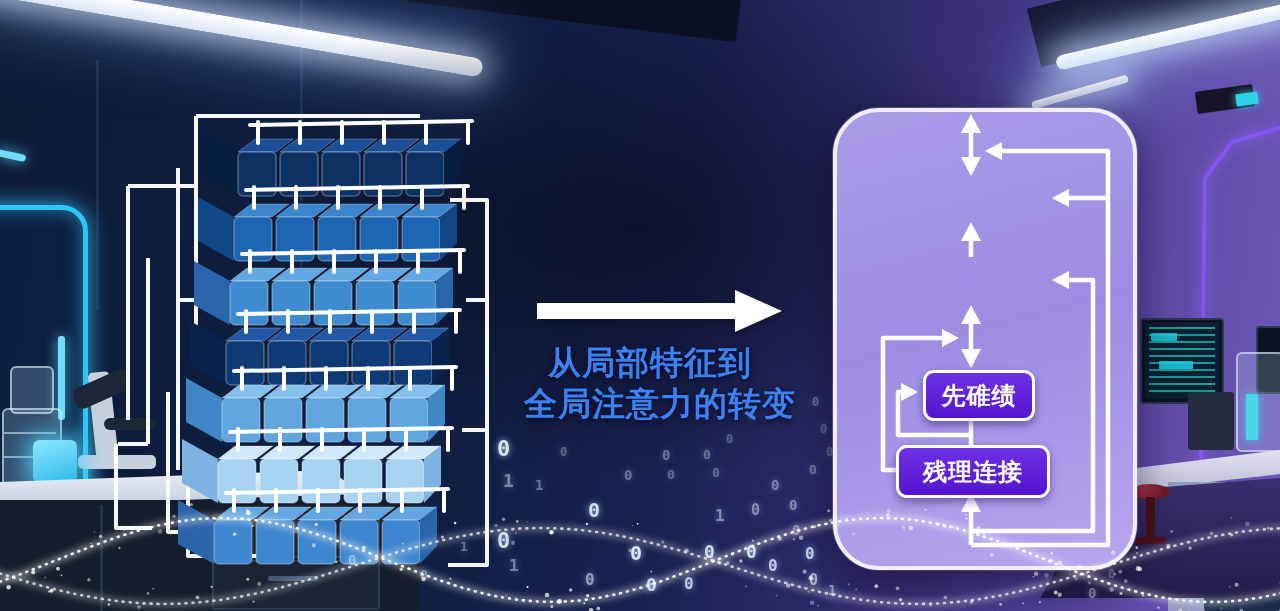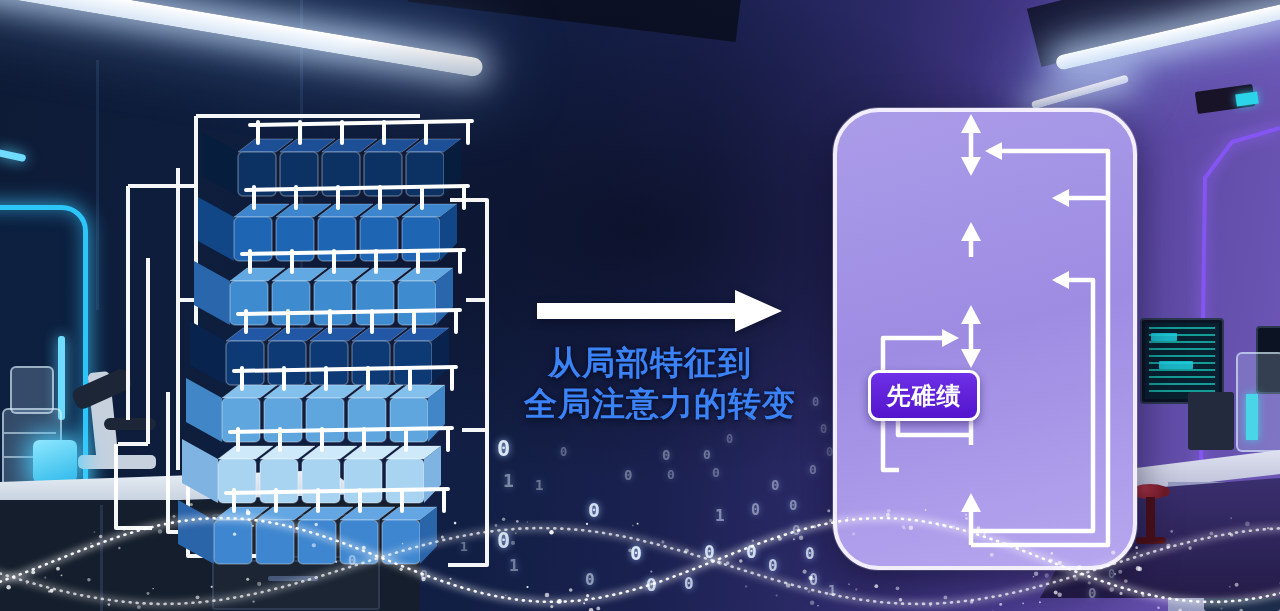--- a/index.html
+++ b/index.html
@@ -345,22 +345,25 @@
       <polygon points="971,305 961,324 981,324"></polygon>
       <polygon points="971,368 961,349 981,349"></polygon>
       <polygon points="971,493 961,512 981,512"></polygon>
       <polygon points="985,151 1002,142 1002,160"></polygon>
       <polygon points="1052,198 1069,189 1069,207"></polygon>
       <polygon points="1052,280 1069,271 1069,289"></polygon>
       <polygon points="959,338 942,329 942,347"></polygon>
       <polygon points="918,392 901,383 901,401"></polygon>
     </g>
   </svg>
-  <div class="abs fc-box" style="left:868px;top:370px;width:106px;height:45px;">
+  <div class="abs fc-box" style="left:923px;top:370px;width:106px;height:45px;">
     <span>先碓绩</span>
+  </div>
+  <div class="abs fc-box" style="left:896px;top:445px;width:148px;height:47px;">
+    <span>残理连接</span>
   </div>
 
   <svg id="wave-svg" class="abs" style="left:0;top:0;pointer-events:none;" width="1280" height="611" viewBox="0 0 1280 611">
     <defs>
         <filter id="blur1">
           <feGaussianBlur stdDeviation="3.2"></feGaussianBlur>
         </filter>
       </defs>
     <g id="wave-strands">
         <path d="M-20,588.1 L0,581.7 L20,574.4 L40,566.7 L60,558.7 L80,550.8 L100,543.2 L120,536.2 L140,530.1 L160,525.1 L180,521.3 L200,518.9 L220,518.0 L240,518.6 L260,520.7 L280,524.3 L300,529.1 L320,535.1 L340,541.9 L360,549.4 L380,557.3 L400,565.3 L420,573.1 L440,580.4 L460,587.0 L480,592.6 L500,597.0 L520,600.1 L540,601.7 L560,601.9 L580,600.5 L600,597.6 L620,593.4 L640,588.0 L660,581.6 L680,574.3 L700,566.6 L720,558.6 L740,550.7 L760,543.1 L780,536.2 L800,530.0 L820,525.0 L840,521.2 L860,518.9 L880,518.0 L900,518.6 L920,520.8 L940,524.3 L960,529.2 L980,535.2 L1000,542.0 L1020,549.5 L1040,557.4 L1060,565.4 L1080,573.2 L1100,580.5 L1120,587.1 L1140,592.7 L1160,597.1 L1180,600.1 L1200,601.8 L1220,601.9 L1240,600.5 L1260,597.6 L1280,593.4 L1300,587.9 " stroke="#fff" stroke-width="7" fill="none" opacity="0.38" filter="url(#blur1)"></path>

